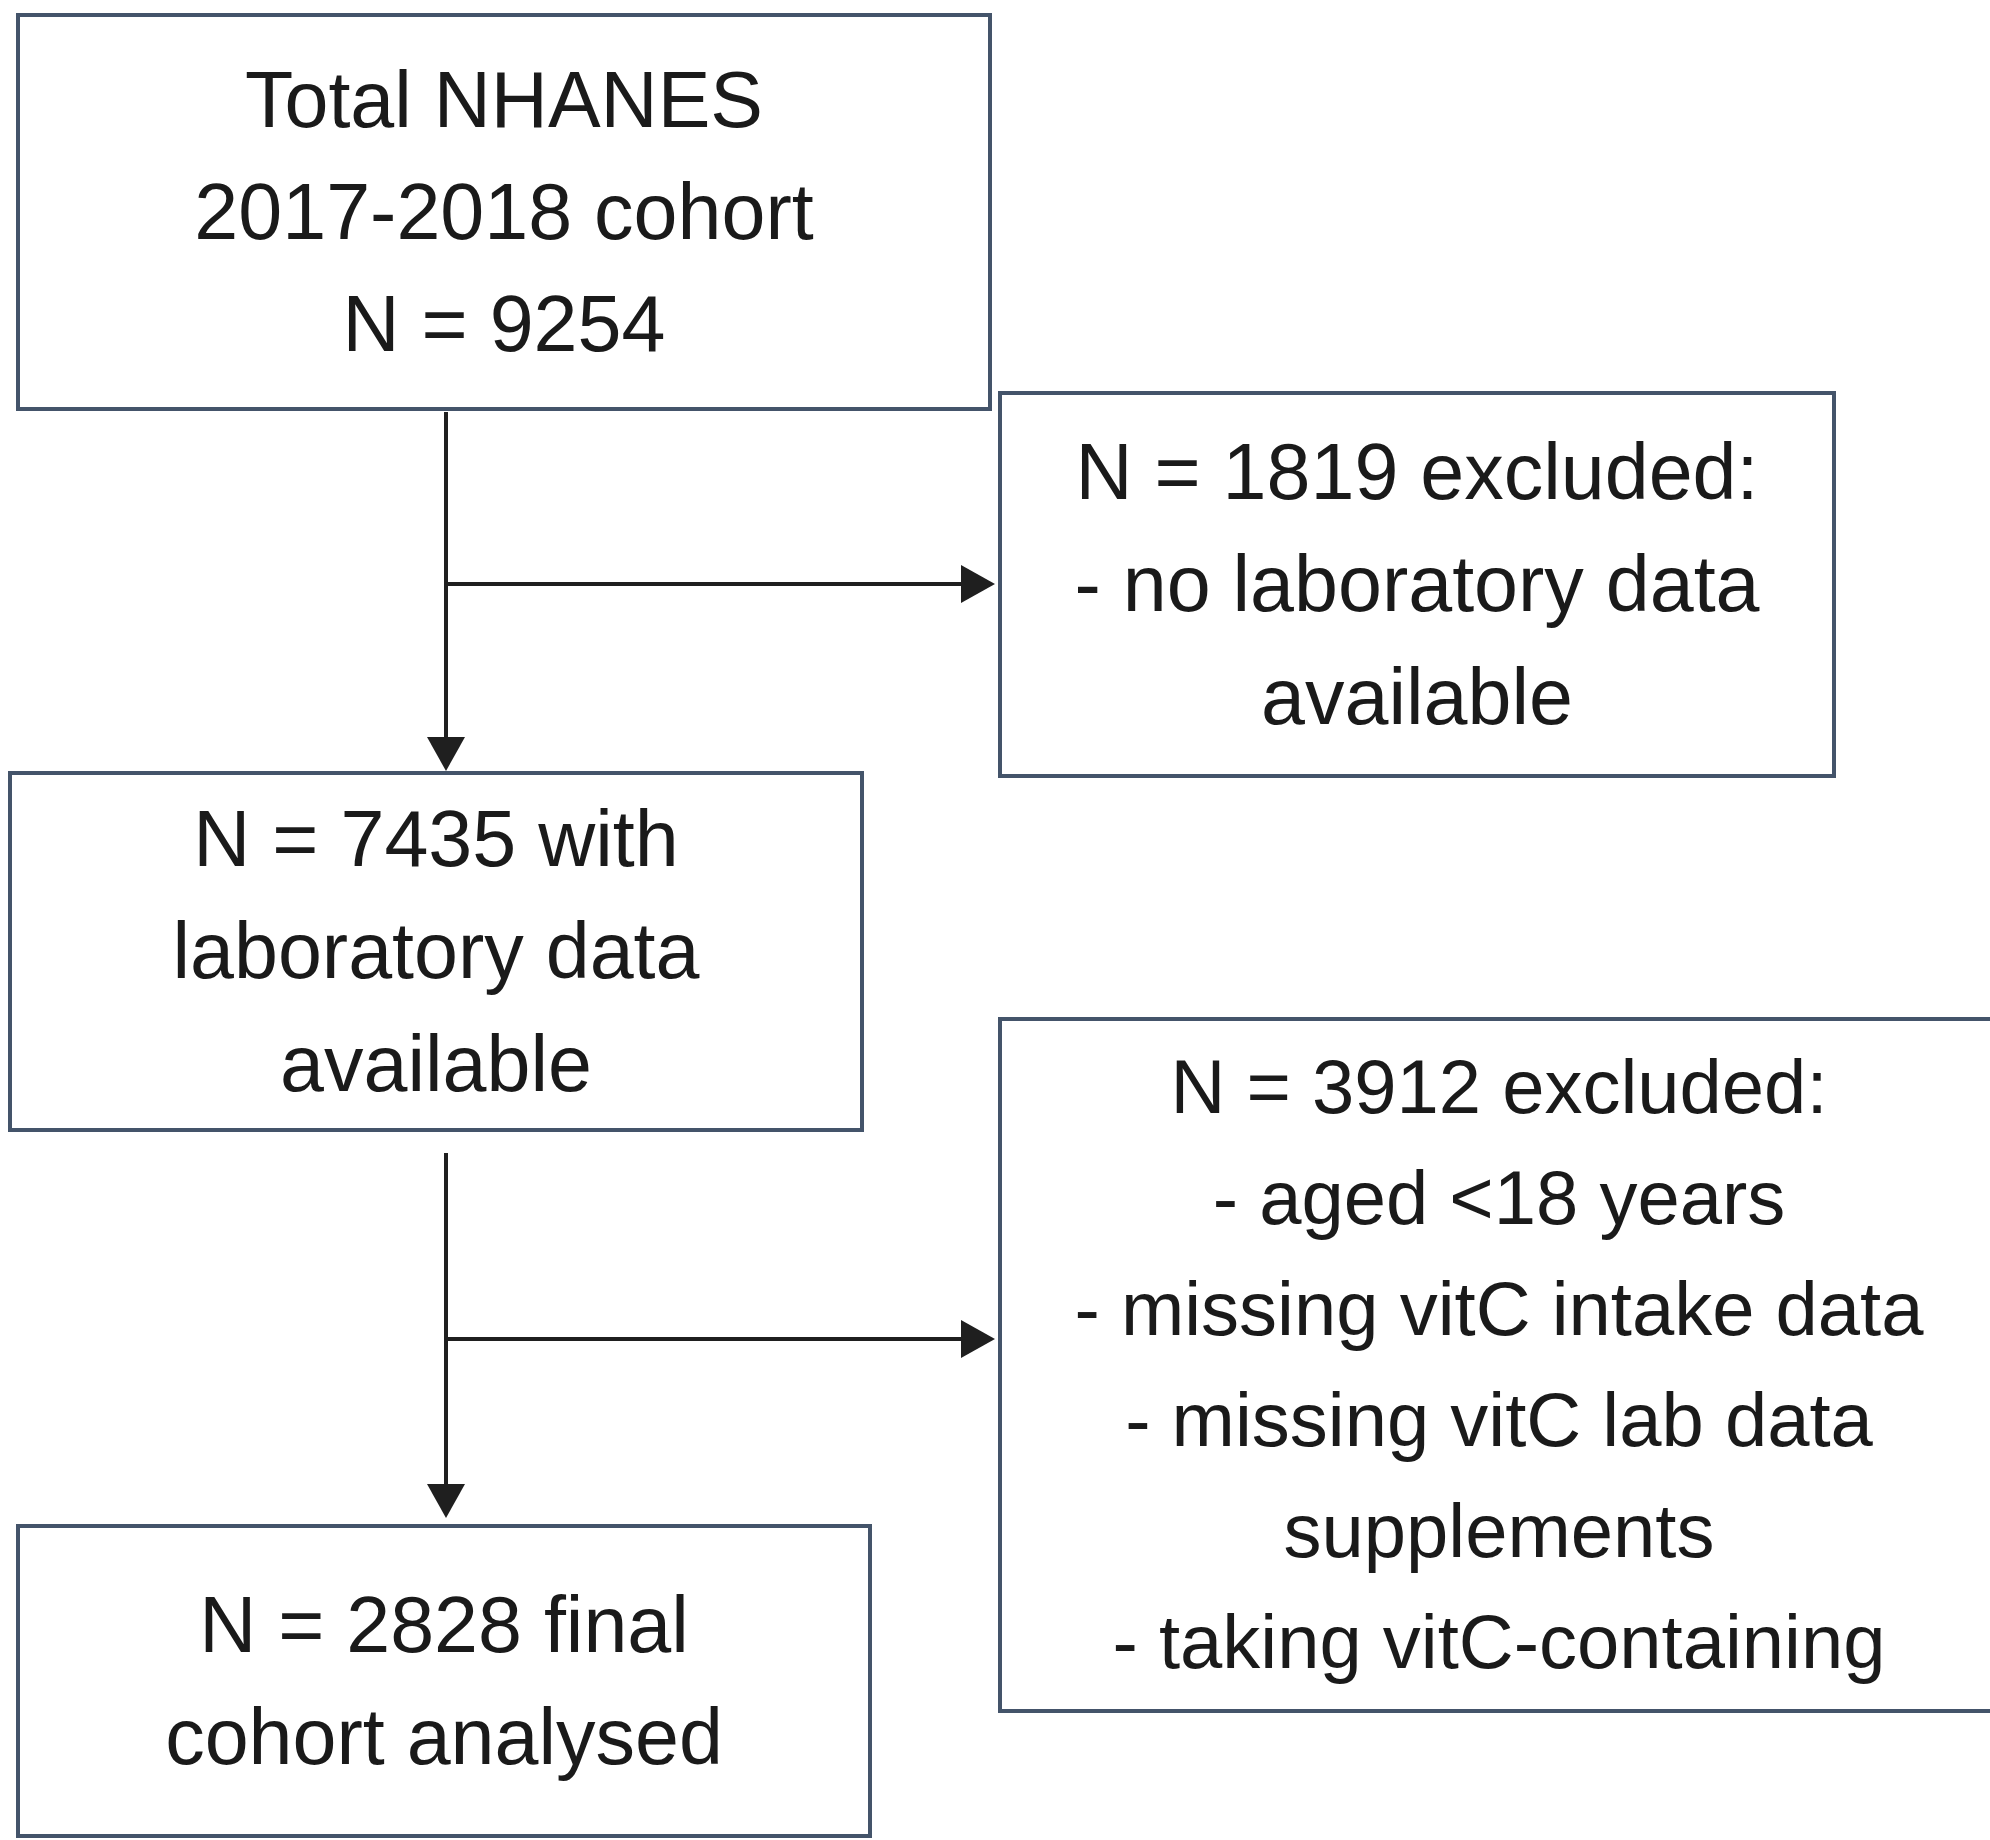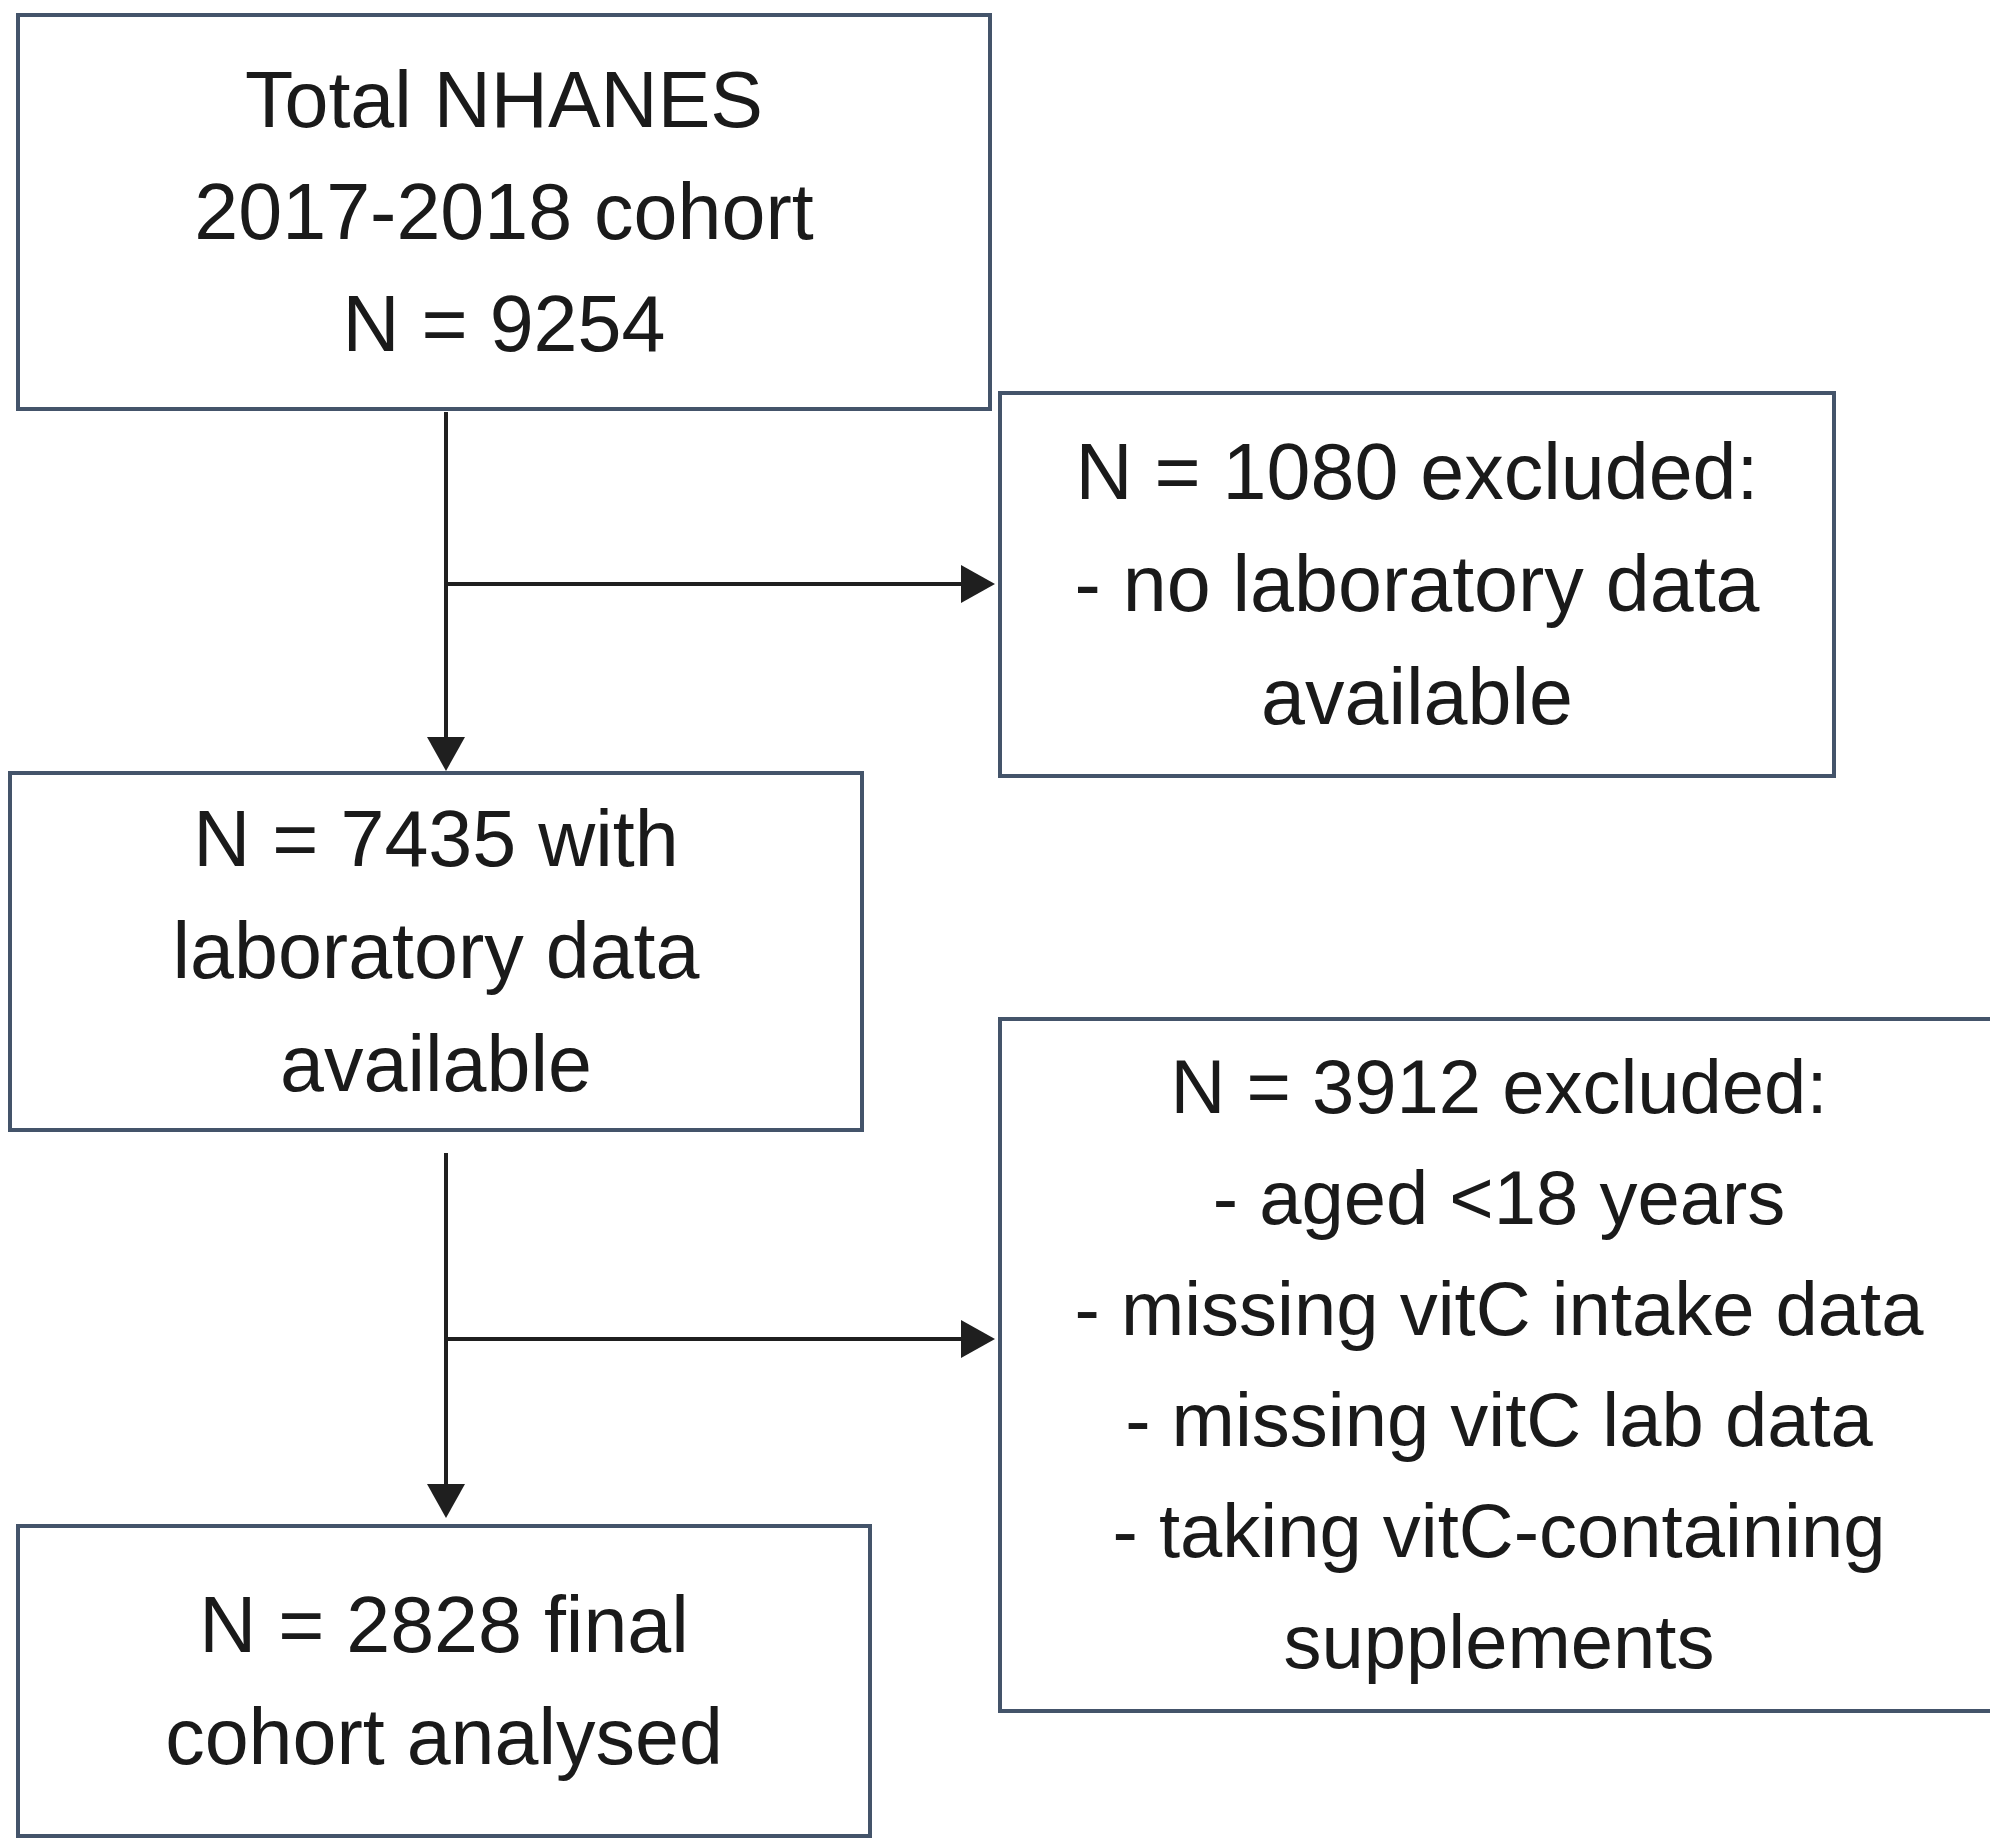--- a/index.html
+++ b/index.html
@@ -72,32 +72,32 @@
     <div class="line">laboratory data</div>
     <div class="line">available</div>
   </div>
 
   <div class="node" id="node-final">
     <div class="line">N = 2828 final</div>
     <div class="line">cohort analysed</div>
   </div>
 
   <div class="node" id="node-excl1">
-    <div class="line">N = 1080 excluded:</div>
+    <div class="line">N = 1819 excluded:</div>
     <div class="line">- no laboratory data</div>
     <div class="line">available</div>
   </div>
 
   <div class="node" id="node-excl2">
     <div class="line">N = 3912 excluded:</div>
     <div class="line">- aged &lt;18 years</div>
     <div class="line">- missing vitC intake data</div>
     <div class="line">- missing vitC lab data</div>
+    <div class="line">supplements</div>
     <div class="line">- taking vitC-containing</div>
-    <div class="line">supplements</div>
   </div>
 
   <div class="arrow-line" id="v1-line"></div>
   <div class="arrow-head down" id="v1-head"></div>
 
   <div class="arrow-line" id="h1-line"></div>
   <div class="arrow-head right" id="h1-head"></div>
 
   <div class="arrow-line" id="v2-line"></div>
   <div class="arrow-head down" id="v2-head"></div>

